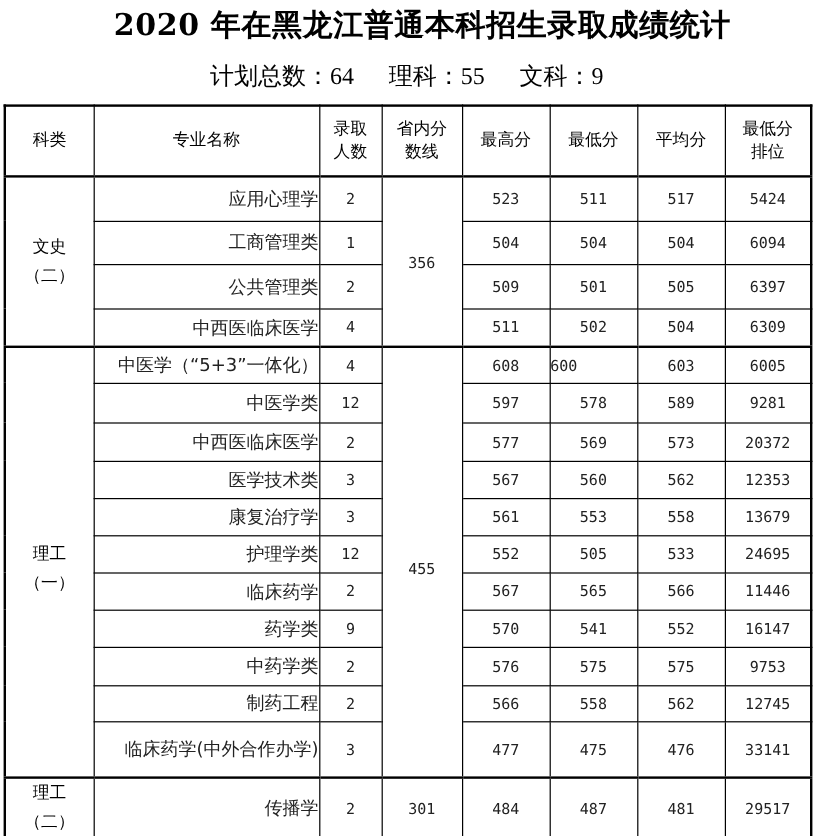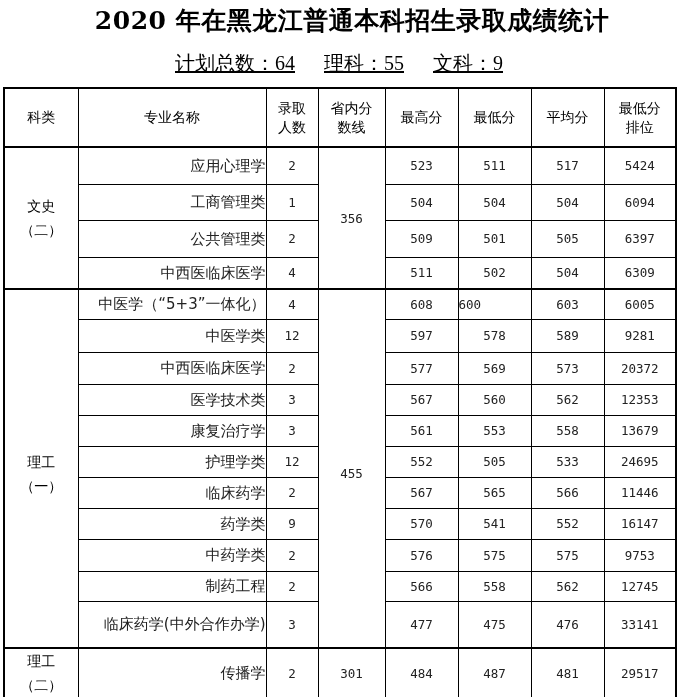--- a/index.html
+++ b/index.html
@@ -3,21 +3,21 @@
 <meta charset="utf-8">
 <style>
   html, body { margin: 0; padding: 0; background: #ffffff; }
   body { width: 678px; height: 697px; position: relative; overflow: hidden;
          font-family: "DejaVu Serif", "Liberation Serif", serif; color: #000; }
   .title { position: absolute; top: 4px; left: 13px; width: 678px; text-align: center;
            font-size: 25px; font-weight: bold; letter-spacing: 0.5px;
            font-family: "DejaVu Serif", "Liberation Serif", serif; }
   .subtitle { position: absolute; top: 50px; left: 0; width: 678px; text-align: center;
               font-size: 20px; font-family: "Liberation Serif", "DejaVu Serif", serif; }
-  .subtitle span { margin: 0 12px; text-decoration: underline; }
+  .subtitle span { margin: 0 12px; }
   table { position: absolute; left: 3px; top: 87px; border-collapse: collapse;
           table-layout: fixed; width: 672px;
           border: 2px solid #000; }
   td, th { border: 1px solid #000; padding: 0; text-align: center; vertical-align: middle;
            font-weight: normal; font-family: "DejaVu Sans", "Liberation Sans", sans-serif; }
   thead th { font-size: 14px; line-height: 19px; height: 57px; border-bottom: 2px solid #000; }
   tbody td { font-size: 13px; }
   td.num { font-family: "DejaVu Sans Mono", "Liberation Mono", monospace; font-size: 12.5px; color: #222; }
   td.major { text-align: right; padding-left: 9px; font-size: 15px; color: #222; line-height: 20px; }
   td.cat { font-size: 14px; line-height: 24px; }

